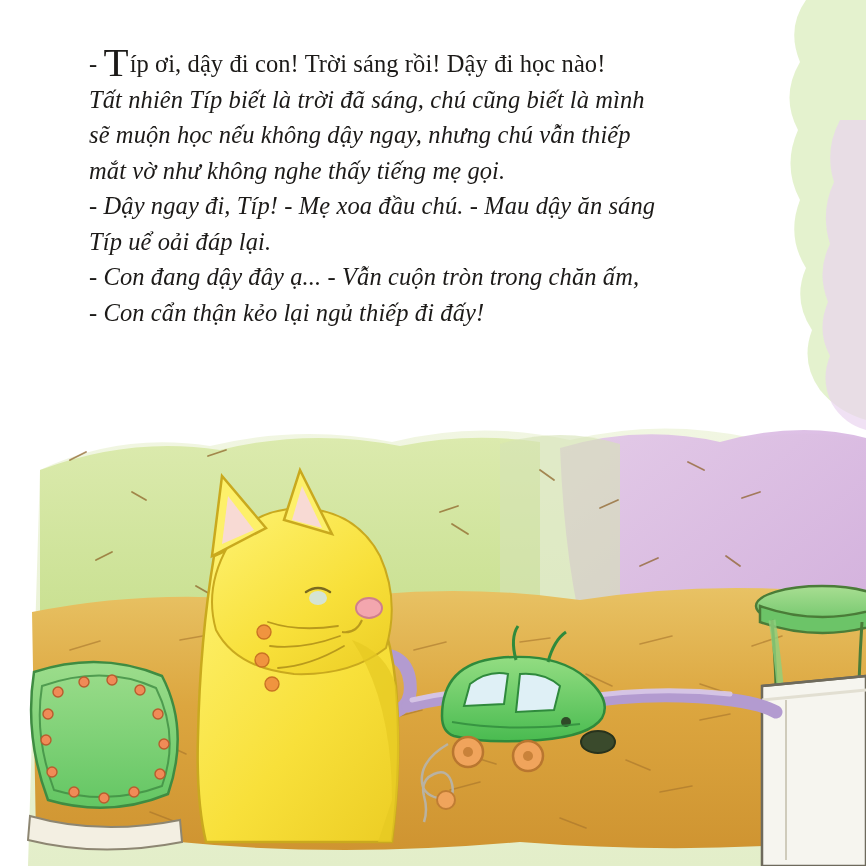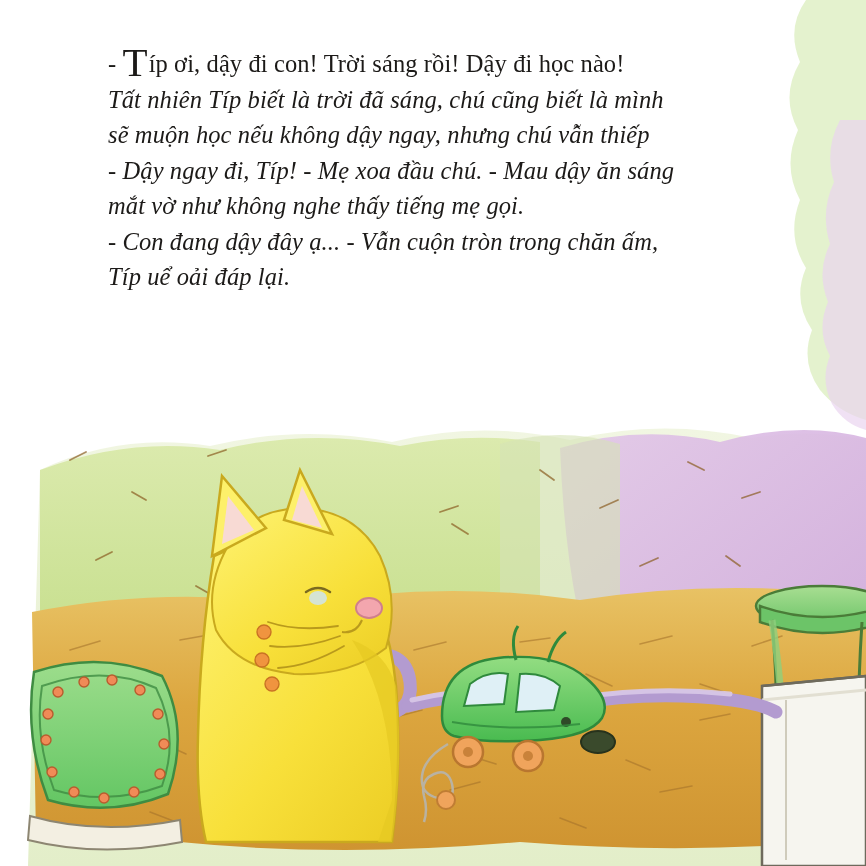--- a/index.html
+++ b/index.html
@@ -17,21 +17,21 @@
     position: relative;
     width: 866px;
     height: 866px;
     background: #ffffff;
     overflow: hidden;
   }
 
   
   .text-block {
     position: absolute;
-    left: 108px;
+    left: 89px;
     top: 44px;
     width: 660px;
     color: #1c1a18;
     font-size: 24.5px;
     line-height: 35.5px;
     letter-spacing: 0.1px;
   }
   .para {
     margin: 0;
   }
@@ -287,19 +287,20 @@
 
       <path d="M452 722 q58 10 128 2" fill="none" stroke="#2f8a3c" stroke-width="2" opacity="0.8"></path>
     </g>
 
   </svg>
 
   <div class="text-block">
     <p class="para dropcap-line"><span>- </span><span class="dropcap">T</span><span>íp ơi, dậy đi con! Trời sáng rồi! Dậy đi học nào!</span></p>
     <p class="para">Tất nhiên Típ biết là trời đã sáng, chú cũng biết là mình</p>
     <p class="para">sẽ muộn học nếu không dậy ngay, nhưng chú vẫn thiếp</p>
+    <p class="para">mắt vờ như không nghe thấy tiếng mẹ gọi.</p>
     <p class="para">- Dậy ngay đi, Típ! - Mẹ xoa đầu chú. - Mau dậy ăn sáng</p>
-    <p class="para">mắt vờ như không nghe thấy tiếng mẹ gọi.</p>
+    <p class="para">Típ uể oải đáp lại.</p>
     <p class="para">- Con đang dậy đây ạ... - Vẫn cuộn tròn trong chăn ấm,</p>
-    <p class="para">Típ uể oải đáp lại.</p>
+    <p class="para">- Con cẩn thận kẻo lại ngủ thiếp đi đấy!</p>
   </div>
 
 </div>
 
 </body></html>

